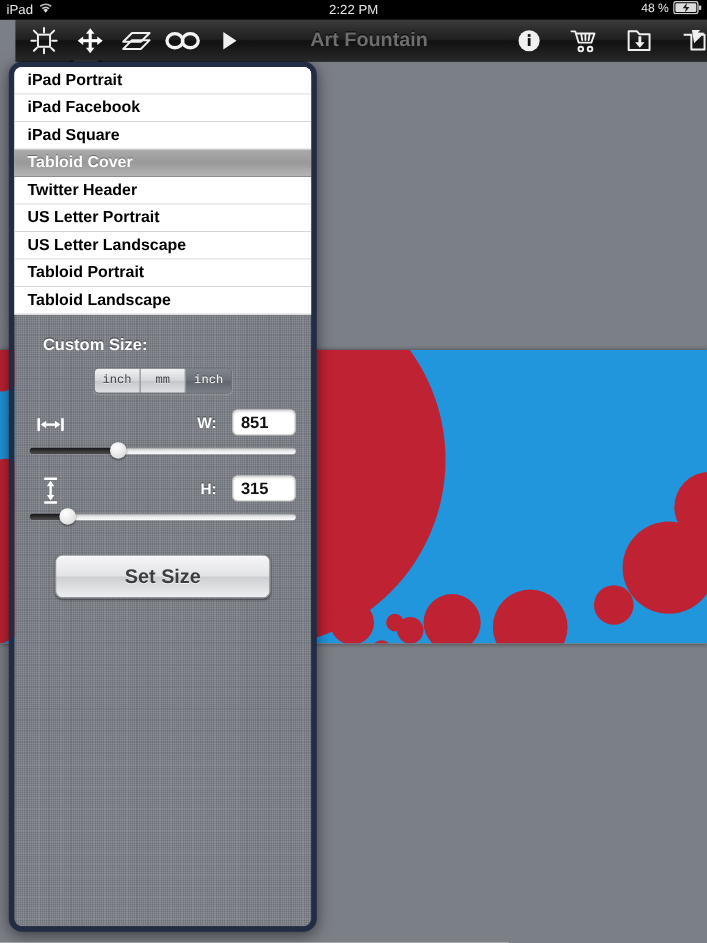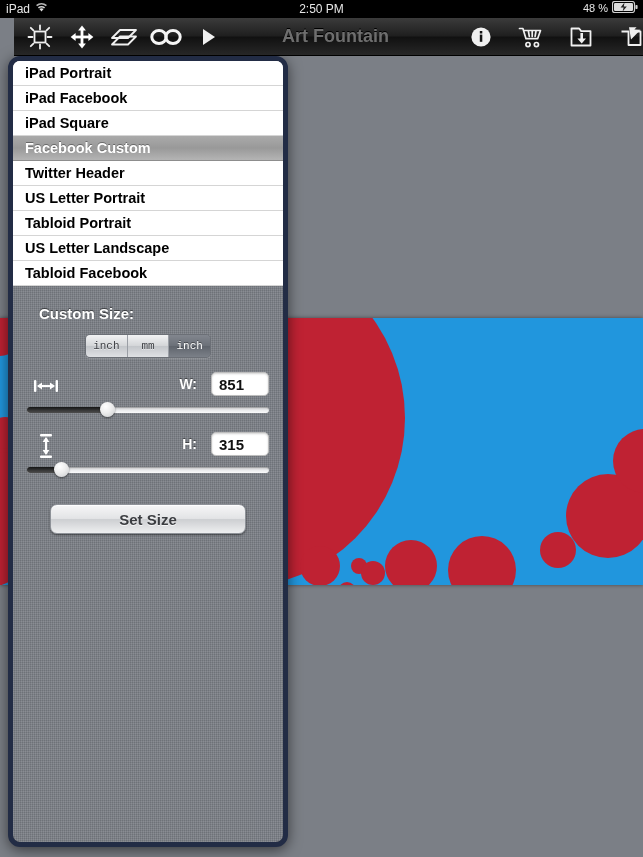--- a/index.html
+++ b/index.html
@@ -236,24 +236,24 @@
     border-radius: 50%;
     background: radial-gradient(circle at 38% 30%, #ffffff 0%, #ededed 45%, #c9cbcd 100%);
     box-shadow: 0 1px 2px rgba(0,0,0,.5);
     cursor: pointer;
   }
 
   
   #set-size-btn {
     display: block;
     margin: 26px auto 0 auto;
-    width: 196px; height: 30px;
+    width: 196px; height: 40px;
     border: 1px solid #8e9298;
     border-radius: 7px;
-    font-size: 15px; font-weight: bold;
+    font-size: 18px; font-weight: bold;
     color: #3b3d41;
     text-shadow: 0 1px 0 rgba(255,255,255,.75);
     background: linear-gradient(to bottom, #f6f6f7 0%, #e3e4e6 48%, #cdcfd2 52%, #eeeff0 100%);
     box-shadow: 0 1px 2px rgba(0,0,0,.45), inset 0 1px 0 rgba(255,255,255,.9);
     cursor: pointer;
     font-family: "Liberation Sans", sans-serif;
   }
 </style>
 </head>
 <body>
@@ -288,21 +288,21 @@
     <div class="left">
       <span class="carrier">iPad</span>
       <span class="wifi-ico">
         <svg width="13" height="11" viewBox="0 0 13 11">
           <path d="M6.5 9.6 L4.4 6.9 a3.6 3.6 0 0 1 4.2 0 Z" fill="#e0e0e0"></path>
           <path d="M2.9 5.3 a5.9 5.9 0 0 1 7.2 0 l-1.0 1.2 a4.4 4.4 0 0 0 -5.2 0 Z" fill="#cfcfcf"></path>
           <path d="M1.1 3.0 a8.6 8.6 0 0 1 10.8 0 l-1.0 1.3 a7.1 7.1 0 0 0 -8.8 0 Z" fill="#b8b8b8"></path>
         </svg>
       </span>
     </div>
-    <div class="center">2:50 PM</div>
+    <div class="center">2:22 PM</div>
     <div class="right">
       <span class="batt-text">48 %</span>
       <span class="batt-ico">
         <svg width="26" height="12" viewBox="0 0 26 12">
           <rect x="0.5" y="0.5" width="22" height="11" rx="2.2" ry="2.2" fill="none" stroke="#cfcfcf" stroke-width="1.2"></rect>
           <rect x="23.4" y="4" width="2.2" height="4" rx="0.8" fill="#cfcfcf"></rect>
           <rect x="2" y="2" width="19" height="8" rx="1.2" fill="#dcdcdc"></rect>
           <path d="M12.5 1.6 L8.6 6.6 h3.0 l-1.0 3.9 4.2 -5.1 h-3.0 z" fill="#202020"></path>
         </svg>
       </span>
@@ -405,26 +405,26 @@
 
   <div id="popover">
     <div id="pop-caret"></div>
     <div id="pop-body">
       <div id="pop-inner" class="linen">
 
         <ul id="size-list">
             <li>iPad Portrait</li>
             <li>iPad Facebook</li>
             <li>iPad Square</li>
-            <li class="selected">Facebook Custom</li>
+            <li class="selected">Tabloid Cover</li>
             <li>Twitter Header</li>
             <li>US Letter Portrait</li>
+            <li>US Letter Landscape</li>
             <li>Tabloid Portrait</li>
-            <li>US Letter Landscape</li>
-            <li>Tabloid Facebook</li>
+            <li>Tabloid Landscape</li>
           </ul>
 
         <div id="custom-section">
           <div id="custom-title">Custom Size:</div>
 
           <div id="unit-seg">
               <div class="seg">inch</div>
               <div class="seg">mm</div>
               <div class="seg active">inch</div>
             </div>

